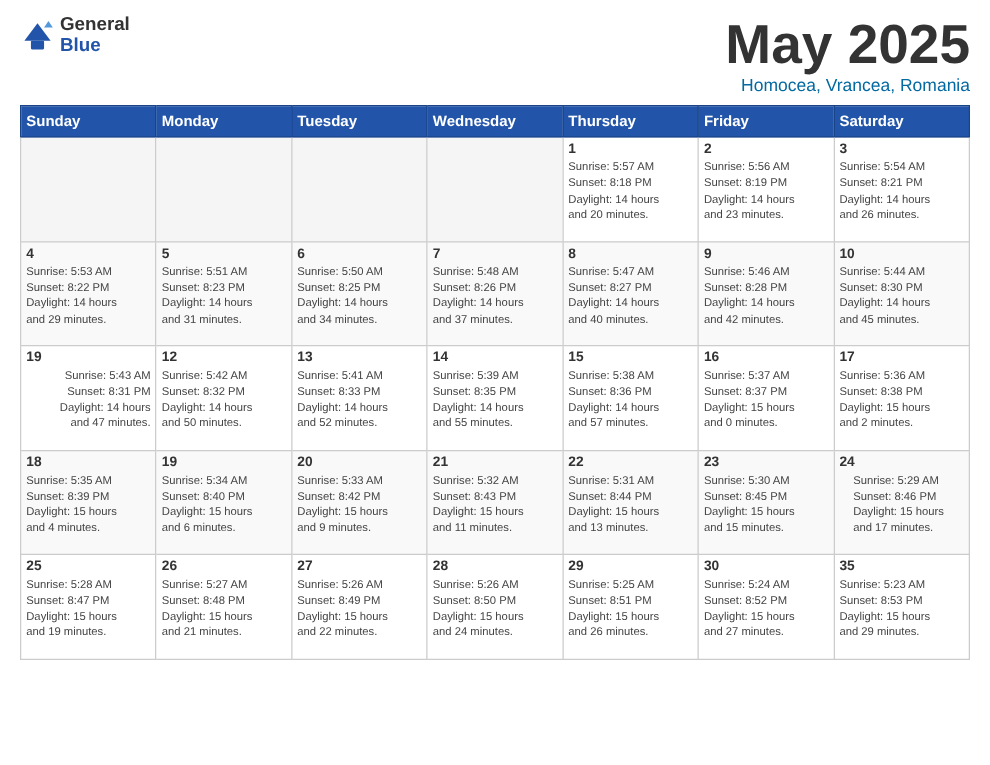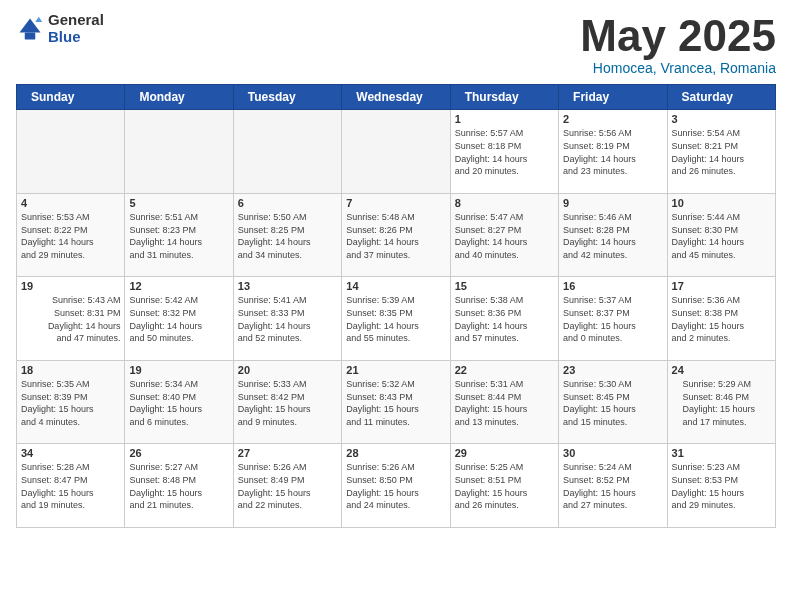--- a/index.html
+++ b/index.html
@@ -65,21 +65,21 @@
       border: 1px solid #ccc;
       border-collapse: collapse;
       width: 100%;
       table-layout: fixed;
     }
     .calendar th {
       background: #2255aa;
       color: #fff;
       font-size: 12px;
       font-weight: bold;
-      padding: 5px 14px;
+      padding: 5px 4px;
       text-align: left;
       border: 1px solid #1a4488;
     }
     .calendar td {
       border: 1px solid #ccc;
       vertical-align: top;
       padding: 3px 4px;
       font-size: 9.5px;
       color: #333;
       background: #fff;
@@ -314,21 +314,21 @@
           <td>
             <span class="day-num">24</span>
             <div class="day-info" style="white-space: pre-line; margin-left: 11px;">Sunrise: 5:29 AM
 Sunset: 8:46 PM
 Daylight: 15 hours
 and 17 minutes.</div>
           </td>
         </tr>
         <tr>
           <td>
-            <span class="day-num">34</span>
+            <span class="day-num">25</span>
             <div class="day-info" style="white-space: pre-line;">Sunrise: 5:28 AM
 Sunset: 8:47 PM
 Daylight: 15 hours
 and 19 minutes.</div>
           </td>
           <td>
             <span class="day-num">26</span>
             <div class="day-info" style="white-space: pre-line;">Sunrise: 5:27 AM
 Sunset: 8:48 PM
 Daylight: 15 hours
@@ -356,21 +356,21 @@
 and 26 minutes.</div>
           </td>
           <td>
             <span class="day-num">30</span>
             <div class="day-info" style="white-space: pre-line;">Sunrise: 5:24 AM
 Sunset: 8:52 PM
 Daylight: 15 hours
 and 27 minutes.</div>
           </td>
           <td>
-            <span class="day-num">31</span>
+            <span class="day-num">35</span>
             <div class="day-info" style="white-space: pre-line;">Sunrise: 5:23 AM
 Sunset: 8:53 PM
 Daylight: 15 hours
 and 29 minutes.</div>
           </td>
         </tr>
       </tbody>
   </table>
 </div>
 

